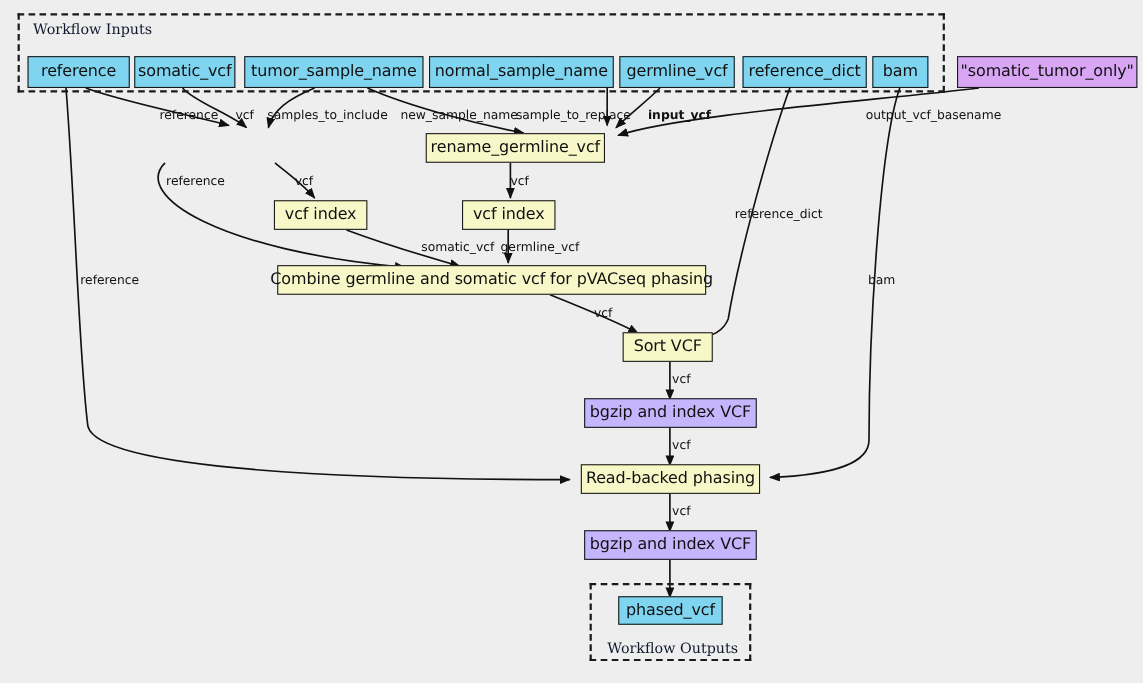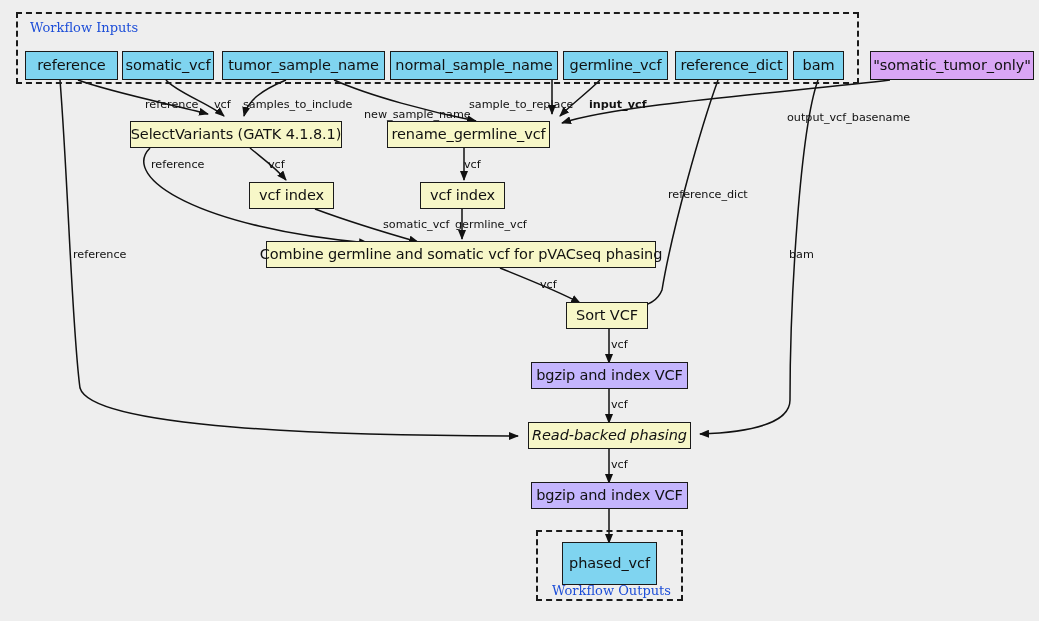--- a/index.html
+++ b/index.html
@@ -26,21 +26,21 @@
   .cluster {
     position: absolute;
     border: 2px dashed #1a1a1a;
     box-sizing: border-box;
     background: transparent;
   }
   .cluster-label {
     position: absolute;
     font-family: "DejaVu Serif", serif;
     font-size: 13px;
-    color: #1d4ed8;
+    color: #0f172a;
     white-space: nowrap;
   }
   .node {
     position: absolute;
     box-sizing: border-box;
     border: 1.6px solid #1a1a1a;
     display: flex;
     align-items: center;
     justify-content: center;
     font-size: 14.5px;
@@ -149,73 +149,70 @@
   </div>
 
   <div class="node input" style="left:793px; top:51px; width:51px; height:29px;">
     <span>bam</span>
   </div>
 
   <div class="node const" style="left:870px; top:51px; width:164px; height:29px;">
     <span>"somatic_tumor_only"</span>
   </div>
 
-  <div class="node tool" style="left:130px; top:121px; width:212px; height:27px;">
-    <span>SelectVariants (GATK 4.1.8.1)</span>
-  </div>
 
   <div class="node tool" style="left:387px; top:121px; width:163px; height:27px;">
     <span>rename_germline_vcf</span>
   </div>
 
   <div class="node tool" style="left:249px; top:182px; width:85px; height:27px;">
     <span>vcf index</span>
   </div>
 
   <div class="node tool" style="left:420px; top:182px; width:85px; height:27px;">
     <span>vcf index</span>
   </div>
 
-  <div class="node tool" style="left:252px; top:241px; width:390px; height:27px;margin-left:14px;">
+  <div class="node tool" style="left:252px; top:241px; width:390px; height:27px;">
     <span>Combine germline and somatic vcf for pVACseq phasing</span>
   </div>
 
   <div class="node tool" style="left:566px; top:302px; width:82px; height:27px;">
     <span>Sort VCF</span>
   </div>
 
   <div class="node sub" style="left:531px; top:362px; width:157px; height:27px;">
     <span>bgzip and index VCF</span>
   </div>
 
-  <div class="node tool" style="left:528px; top:422px; width:163px; height:27px;font-style:italic;">
+  <div class="node tool" style="left:528px; top:422px; width:163px; height:27px;">
     <span>Read-backed phasing</span>
   </div>
 
   <div class="node sub" style="left:531px; top:482px; width:157px; height:27px;">
     <span>bgzip and index VCF</span>
   </div>
 
-  <div class="node output" style="left:562px; top:542px; width:95px; height:43px;">
+  <div class="node output" style="left:562px; top:542px; width:95px; height:26px;">
     <span>phased_vcf</span>
   </div>
 
   <div class="edge-label" style="left:145px; top:99px;">reference</div>
 
   <div class="edge-label" style="left:214px; top:99px;">vcf</div>
 
   <div class="edge-label" style="left:243px; top:99px;">samples_to_include</div>
 
-  <div class="edge-label" style="left:364px; top:99px;margin-top:10px;">new_sample_name</div>
+  <div class="edge-label" style="left:364px; top:99px;">new_sample_name</div>
 
   <div class="edge-label" style="left:469px; top:99px;">sample_to_replace</div>
 
   <div class="edge-label" style="left:589px; top:99px;font-weight:bold;">input_vcf</div>
 
-  <div class="edge-label" style="left:787px; top:112px;text-align:center;">output_vcf_basename</div>
+  <div class="edge-label" style="left:787px; top:99px;text-align:center;">output_vcf_basename</div>
 
   <div class="edge-label" style="left:151px; top:159px;">reference</div>
 
   <div class="edge-label" style="left:268px; top:159px;">vcf</div>
 
   <div class="edge-label" style="left:464px; top:159px;">vcf</div>
 
   <div class="edge-label" style="left:383px; top:219px;">somatic_vcf</div>
 
   <div class="edge-label" style="left:455px; top:219px;">germline_vcf</div>

